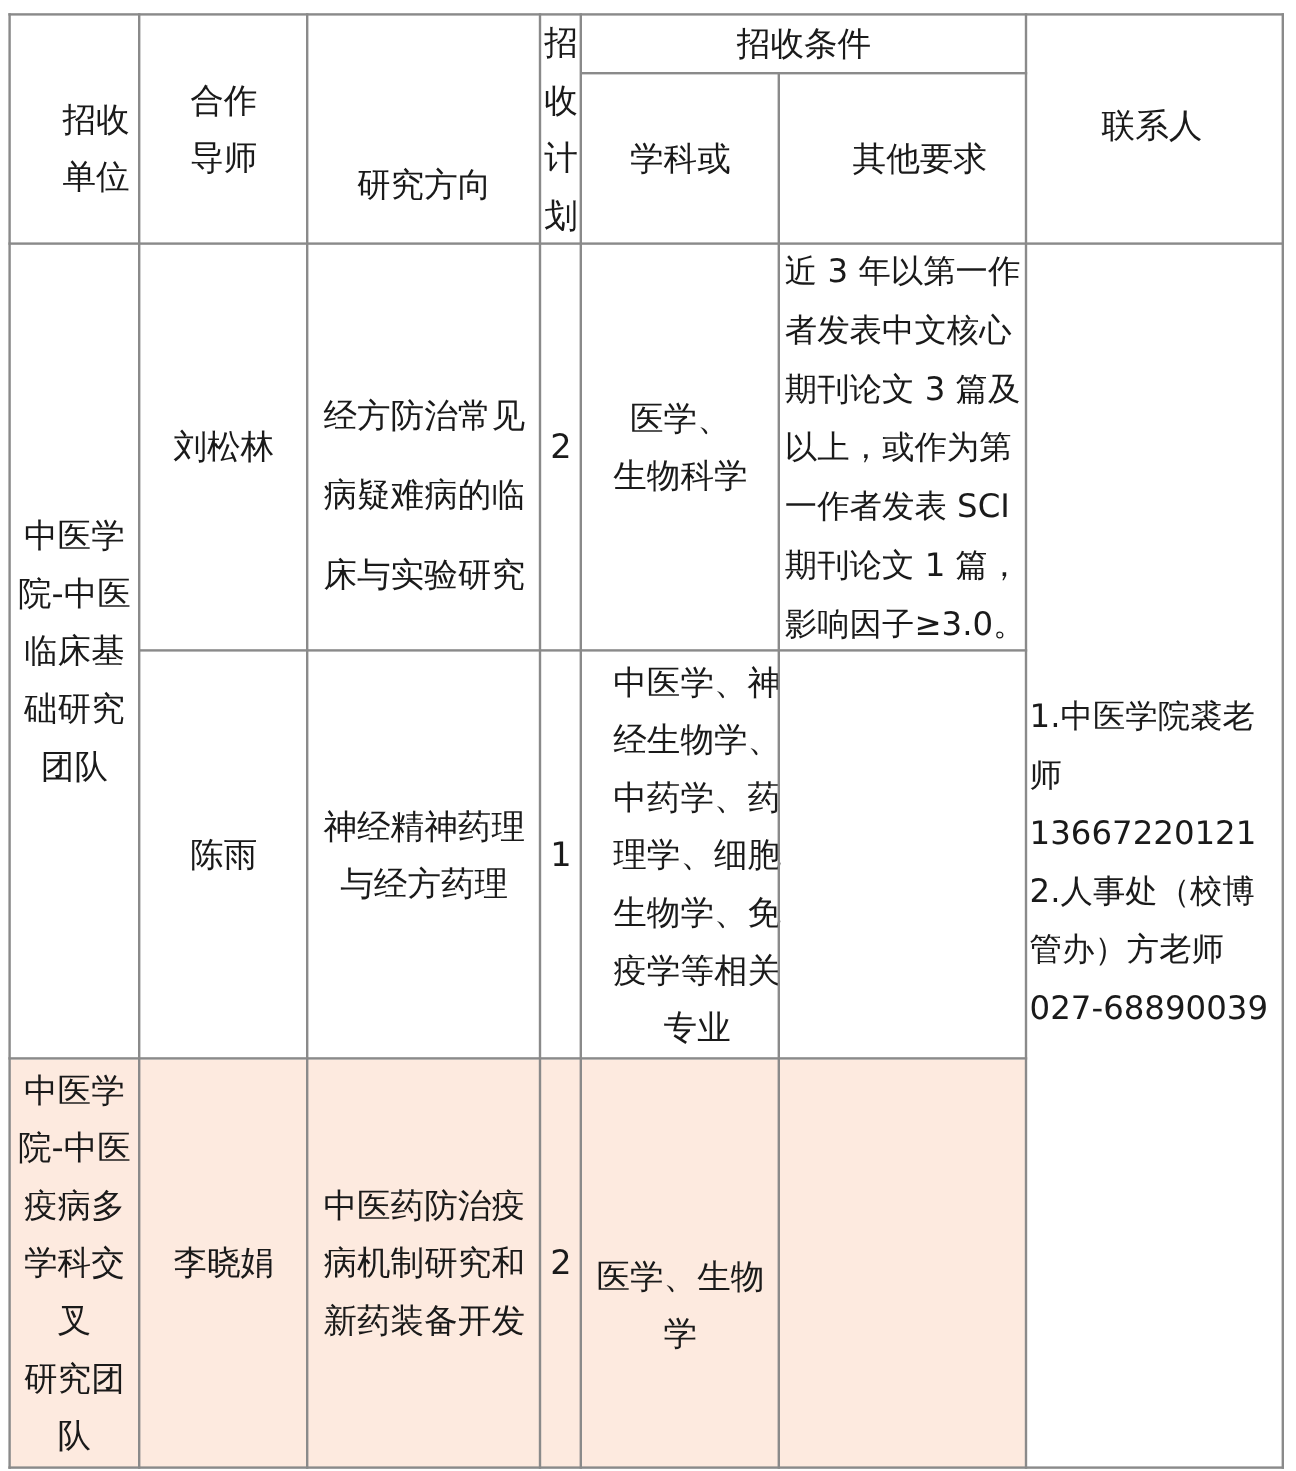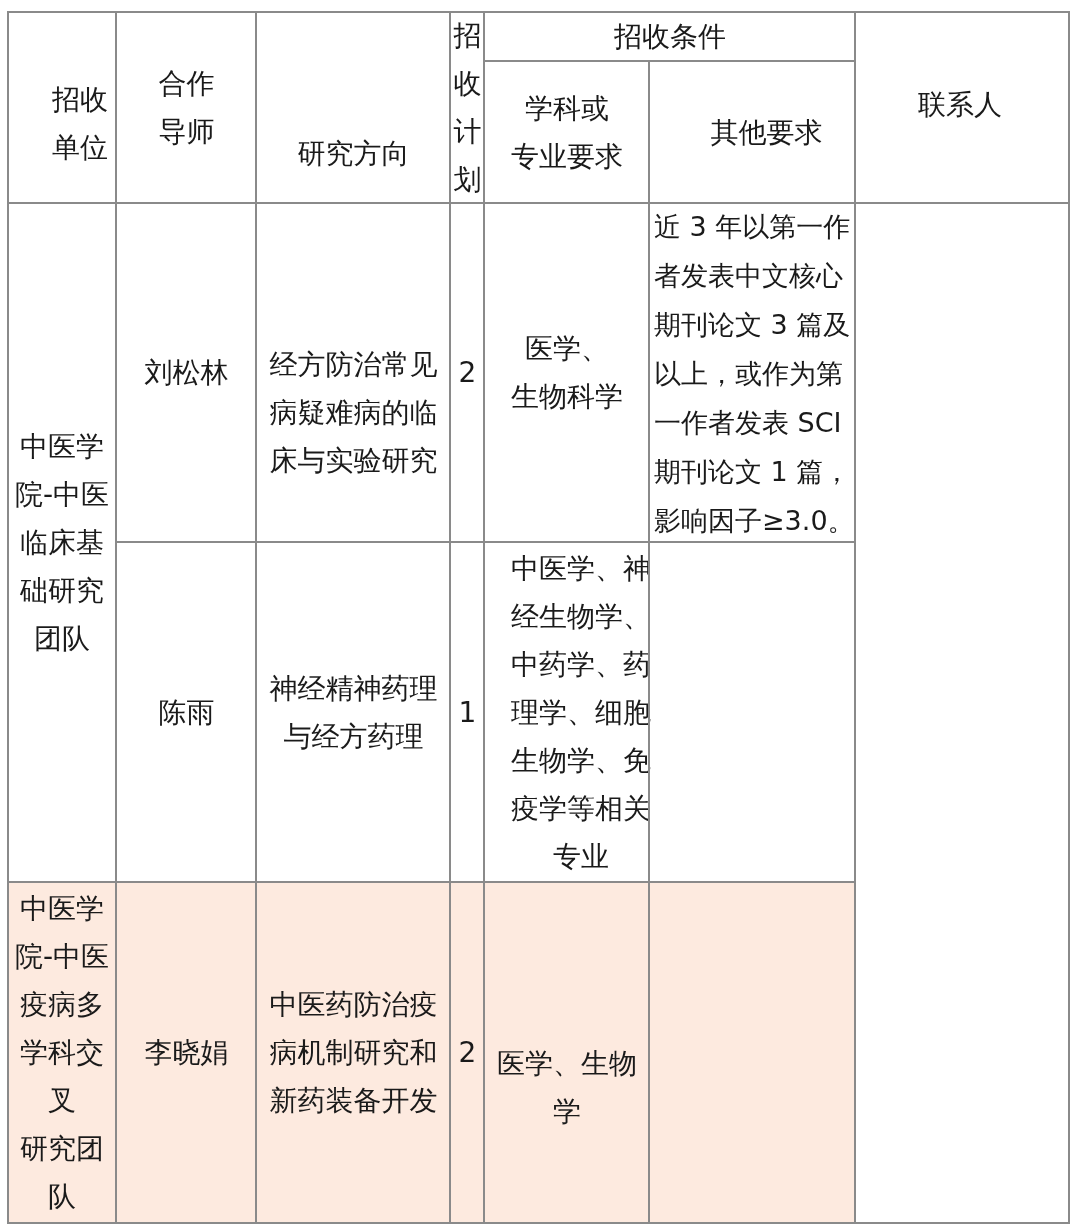--- a/index.html
+++ b/index.html
@@ -37,41 +37,40 @@
     <span>招</span>
     <span>收</span>
     <span>计</span>
     <span>划</span>
   </div>
   <div class="cell" style="left:485px;top:12px;width:370px;height:49px;">
     <span>招收条件</span>
   </div>
   <div class="cell stack" style="left:485px;top:62px;width:164px;height:141px;">
     <span>学科或</span>
-    <span>专业要求</span>
   </div>
   <div class="cell" style="left:664px;top:62px;width:205px;height:141px;">
     <span>其他要求</span>
   </div>
   <div class="cell" style="left:856px;top:12px;width:208px;height:191px;padding-bottom:6px;">
     <span>联系人</span>
   </div>
 
   <div class="cell stack" style="left:8px;top:204px;width:108px;height:678px;">
     <span>中医学</span>
     <span>院-中医</span>
     <span>临床基</span>
     <span>础研究</span>
     <span>团队</span>
   </div>
 
   <div class="cell" style="left:117px;top:204px;width:139px;height:338px;">
     <span>刘松林</span>
   </div>
-  <div class="cell stack" style="left:257px;top:204px;width:193px;height:418px;">
+  <div class="cell stack" style="left:257px;top:204px;width:193px;height:418px;gap:18px;">
     <span>经方防治常见</span>
     <span>病疑难病的临</span>
     <span>床与实验研究</span>
   </div>
   <div class="cell" style="left:451px;top:204px;width:33px;height:338px;">
     <span>2</span>
   </div>
   <div class="cell stack" style="left:485px;top:204px;width:164px;height:338px;">
     <span>医学、</span>
     <span>生物科学</span>
@@ -126,20 +125,30 @@
   </div>
   <div class="cell" style="left:451px;top:883px;width:33px;height:340px;">
     <span>2</span>
   </div>
   <div class="cell stack" style="left:485px;top:883px;width:164px;height:340px;margin-top:35px;">
     <span>医学、生物</span>
     <span>学</span>
   </div>
   <div class="cell" style="left:650px;top:883px;width:205px;height:340px;"></div>
 
+  <div class="cell stack left" style="left:856px;top:204px;width:212px;height:1019px;align-items:flex-start;padding-bottom:0;">
+    <div style="position:absolute;left:2px;top:370px;line-height:48.5px;font-size:27px;">
+      <span>1.中医学院裘老</span>
+      <span>师</span>
+      <span>13667220121</span>
+      <span>2.人事处（校博</span>
+      <span>管办）方老师</span>
+      <span>027-68890039</span>
+    </div>
+  </div>
 
   <div class="line-h" style="left:7px;top:11px;width:1063px;"></div>
   <div class="line-h" style="left:484px;top:60px;width:372px;"></div>
   <div class="line-h" style="left:7px;top:202px;width:1063px;"></div>
   <div class="line-h" style="left:116px;top:541px;width:740px;"></div>
   <div class="line-h" style="left:7px;top:881px;width:849px;"></div>
   <div class="line-h" style="left:7px;top:1222px;width:1063px;"></div>
 
   <div class="line-v" style="left:7px;top:11px;height:1213px;"></div>
   <div class="line-v" style="left:115px;top:11px;height:1213px;"></div>

